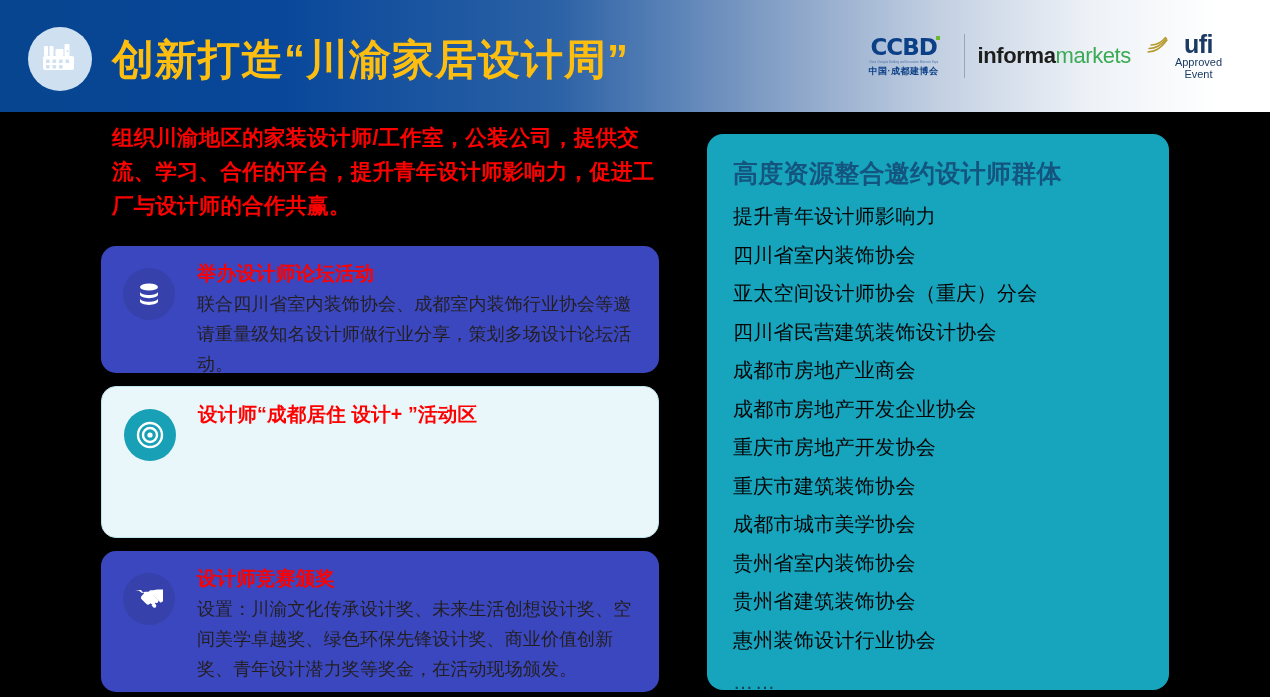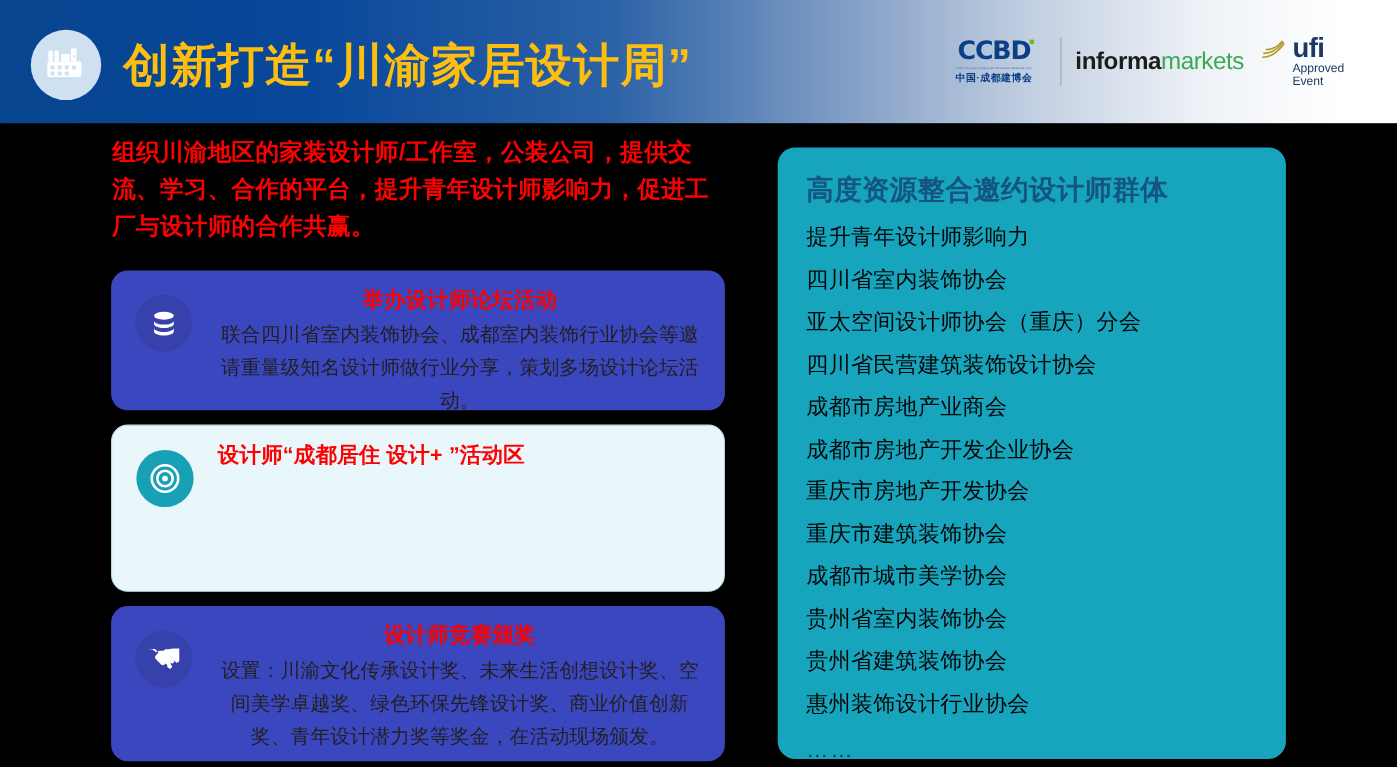--- a/index.html
+++ b/index.html
@@ -46,38 +46,38 @@
   .ccbd-top{position:relative;font-size:23px;font-weight:bold;color:#0b3f86;letter-spacing:-1px;line-height:24px;font-family:"DejaVu Sans",sans-serif;}
   .ccbd-dot{position:absolute;right:-3px;top:1px;width:4px;height:4px;background:#6cb92f;}
   .ccbd-tiny{font-size:2.6px;color:#4a6fa5;line-height:3.4px;margin-top:2px;letter-spacing:0.1px;text-align:center;}
   .ccbd-cn{font-size:9px;font-weight:bold;color:#0b3f86;line-height:11px;margin-top:1px;letter-spacing:0.5px;}
   .logo-sep{width:1px;height:44px;background:#9aa6b8;margin:0 13px;}
   .informa{display:flex;align-items:center;font-size:22px;line-height:20px;letter-spacing:-0.4px;}
   .informa-a{font-weight:bold;color:#1d1d1b;}
   .informa-b{color:#3aaa54;}
   .ufi{display:flex;align-items:flex-start;margin-left:15px;}
   .ufi-swoosh{margin-top:4px;margin-right:1px;}
-  .ufi-txt{display:flex;flex-direction:column;align-items:flex-start;}
+  .ufi-txt{display:flex;flex-direction:column;align-items:center;}
   .ufi-main{font-size:25px;font-weight:bold;color:#1b3a63;line-height:24px;letter-spacing:-0.5px;}
   .ufi-sub{font-size:11px;color:#1b3a63;line-height:12px;}
 
   
   .lead{
-    position:absolute;left:102px;top:121px;width:562px;
+    position:absolute;left:112px;top:121px;width:562px;
     color:#fe0000;font-size:21.5px;font-weight:bold;line-height:34px;
     letter-spacing:0.2px;
   }
 
   .card{
     position:absolute;left:101px;width:558px;
     border-radius:15px;
     box-sizing:border-box;
     display:flex;
   }
-  .card-blue{background:#3b47be;text-align:center;}
+  .card-blue{background:#3b47be;}
   .card-light{background:#e9f6fa;border:1px solid #bfe3ec;}
   .card-ico-wrap{width:96px;flex:none;display:flex;justify-content:center;padding-top:22px;}
   .card-ico{
     width:52px;height:52px;border-radius:50%;
     display:flex;align-items:center;justify-content:center;flex:none;
   }
   .ico-onblue{background:#3641ac;}
   .ico-teal{background:#18a0b6;}
   .card-body{flex:1;padding:14px 20px 14px 0;}
   .card-title{

